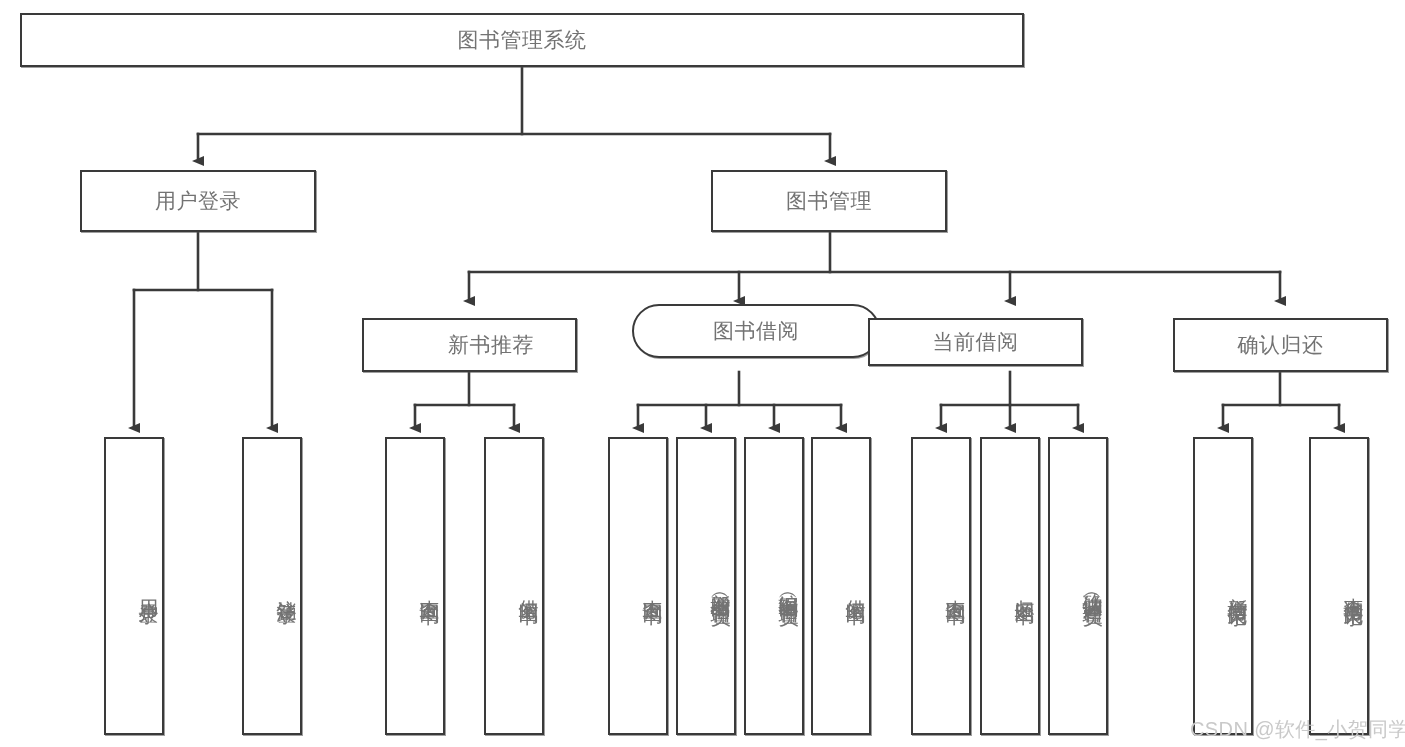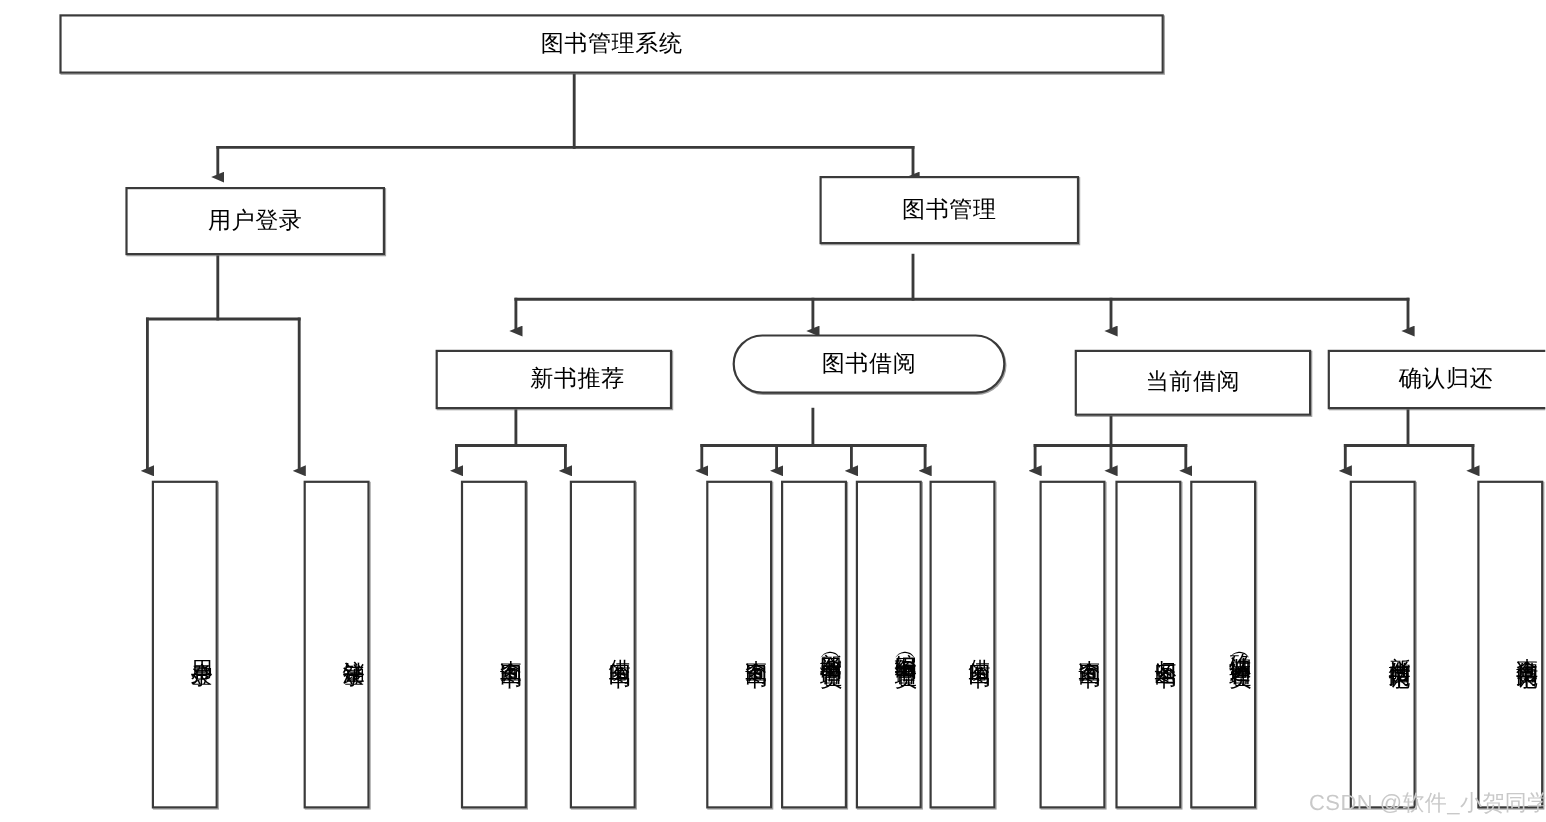--- a/index.html
+++ b/index.html
@@ -26,22 +26,21 @@
   }
   .node {
     position: absolute;
     box-sizing: border-box;
     background: #ffffff;
     border: 2px solid #3a3a3a;
     box-shadow: 1px 1px 0 0 rgba(80,80,80,0.55);
     display: flex;
     align-items: center;
     justify-content: center;
-    color: #000000;
-    margin-left: 34px;
+    color: #737373;
   }
   .node-h {
     font-size: 21px;
     letter-spacing: 0.5px;
     line-height: 1.1;
     white-space: nowrap;
   }
   .node-root {
     font-size: 21px;
   }
@@ -123,31 +122,31 @@
     </g>
   </svg>
 
   <div class="node node-h node-root" style="left:20px; top:13px; width:1004px; height:54px;">
     <span>图书管理系统</span>
   </div>
 
   <div class="node node-h" style="left:80px; top:170px; width:236px; height:62px;">
     <span>用户登录</span>
   </div>
-  <div class="node node-h" style="left:711px; top:160px; width:236px; height:62px;">
+  <div class="node node-h" style="left:711px; top:170px; width:236px; height:62px;">
     <span>图书管理</span>
   </div>
 
   <div class="node node-h" style="left:362px; top:318px; width:215px; height:54px;padding-left:43px;">
     <span>新书推荐</span>
   </div>
   <div class="node node-h" style="left:632px; top:304px; width:248px; height:54px;border-radius:27px;">
     <span>图书借阅</span>
   </div>
-  <div class="node node-h" style="left:943px; top:318px; width:215px; height:60px;">
+  <div class="node node-h" style="left:868px; top:318px; width:215px; height:48px;">
     <span>当前借阅</span>
   </div>
   <div class="node node-h" style="left:1173px; top:318px; width:215px; height:54px;">
     <span>确认归还</span>
   </div>
 
   <div class="node node-v" style="left:104px; top:437px; width:60px; height:298px;">
     <span>用户登录</span>
   </div>
   <div class="node node-v" style="left:242px; top:437px; width:60px; height:298px;">

